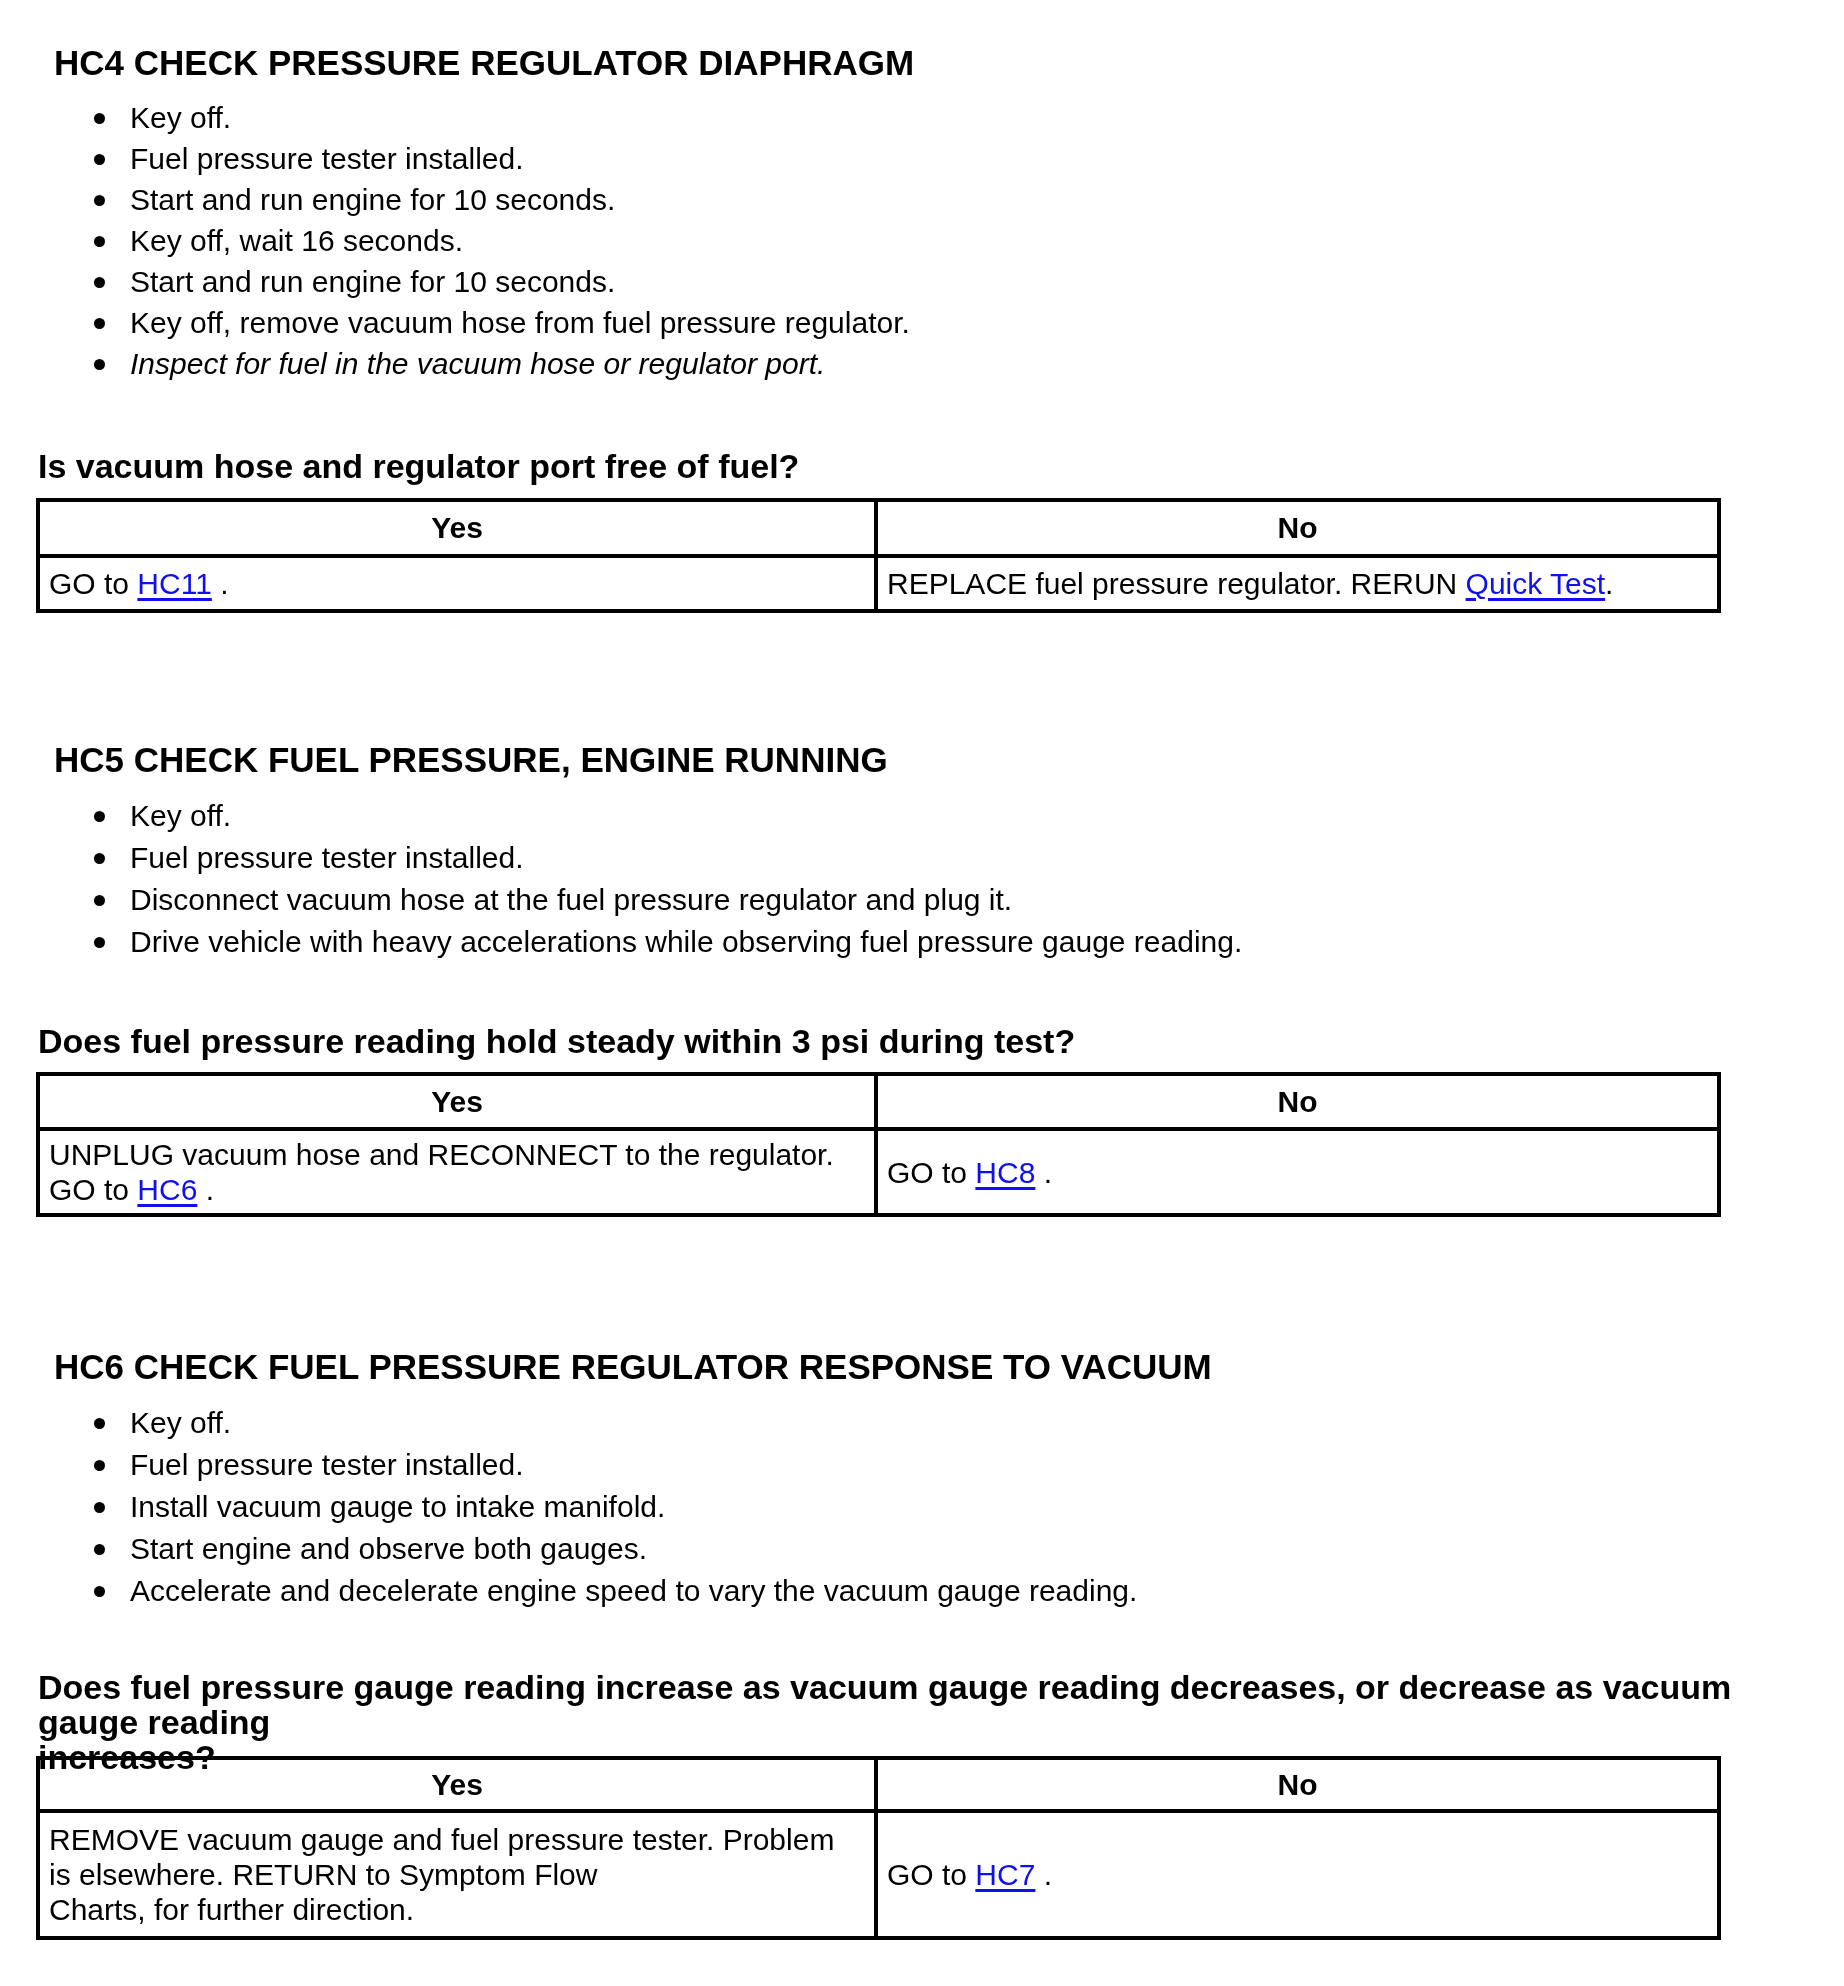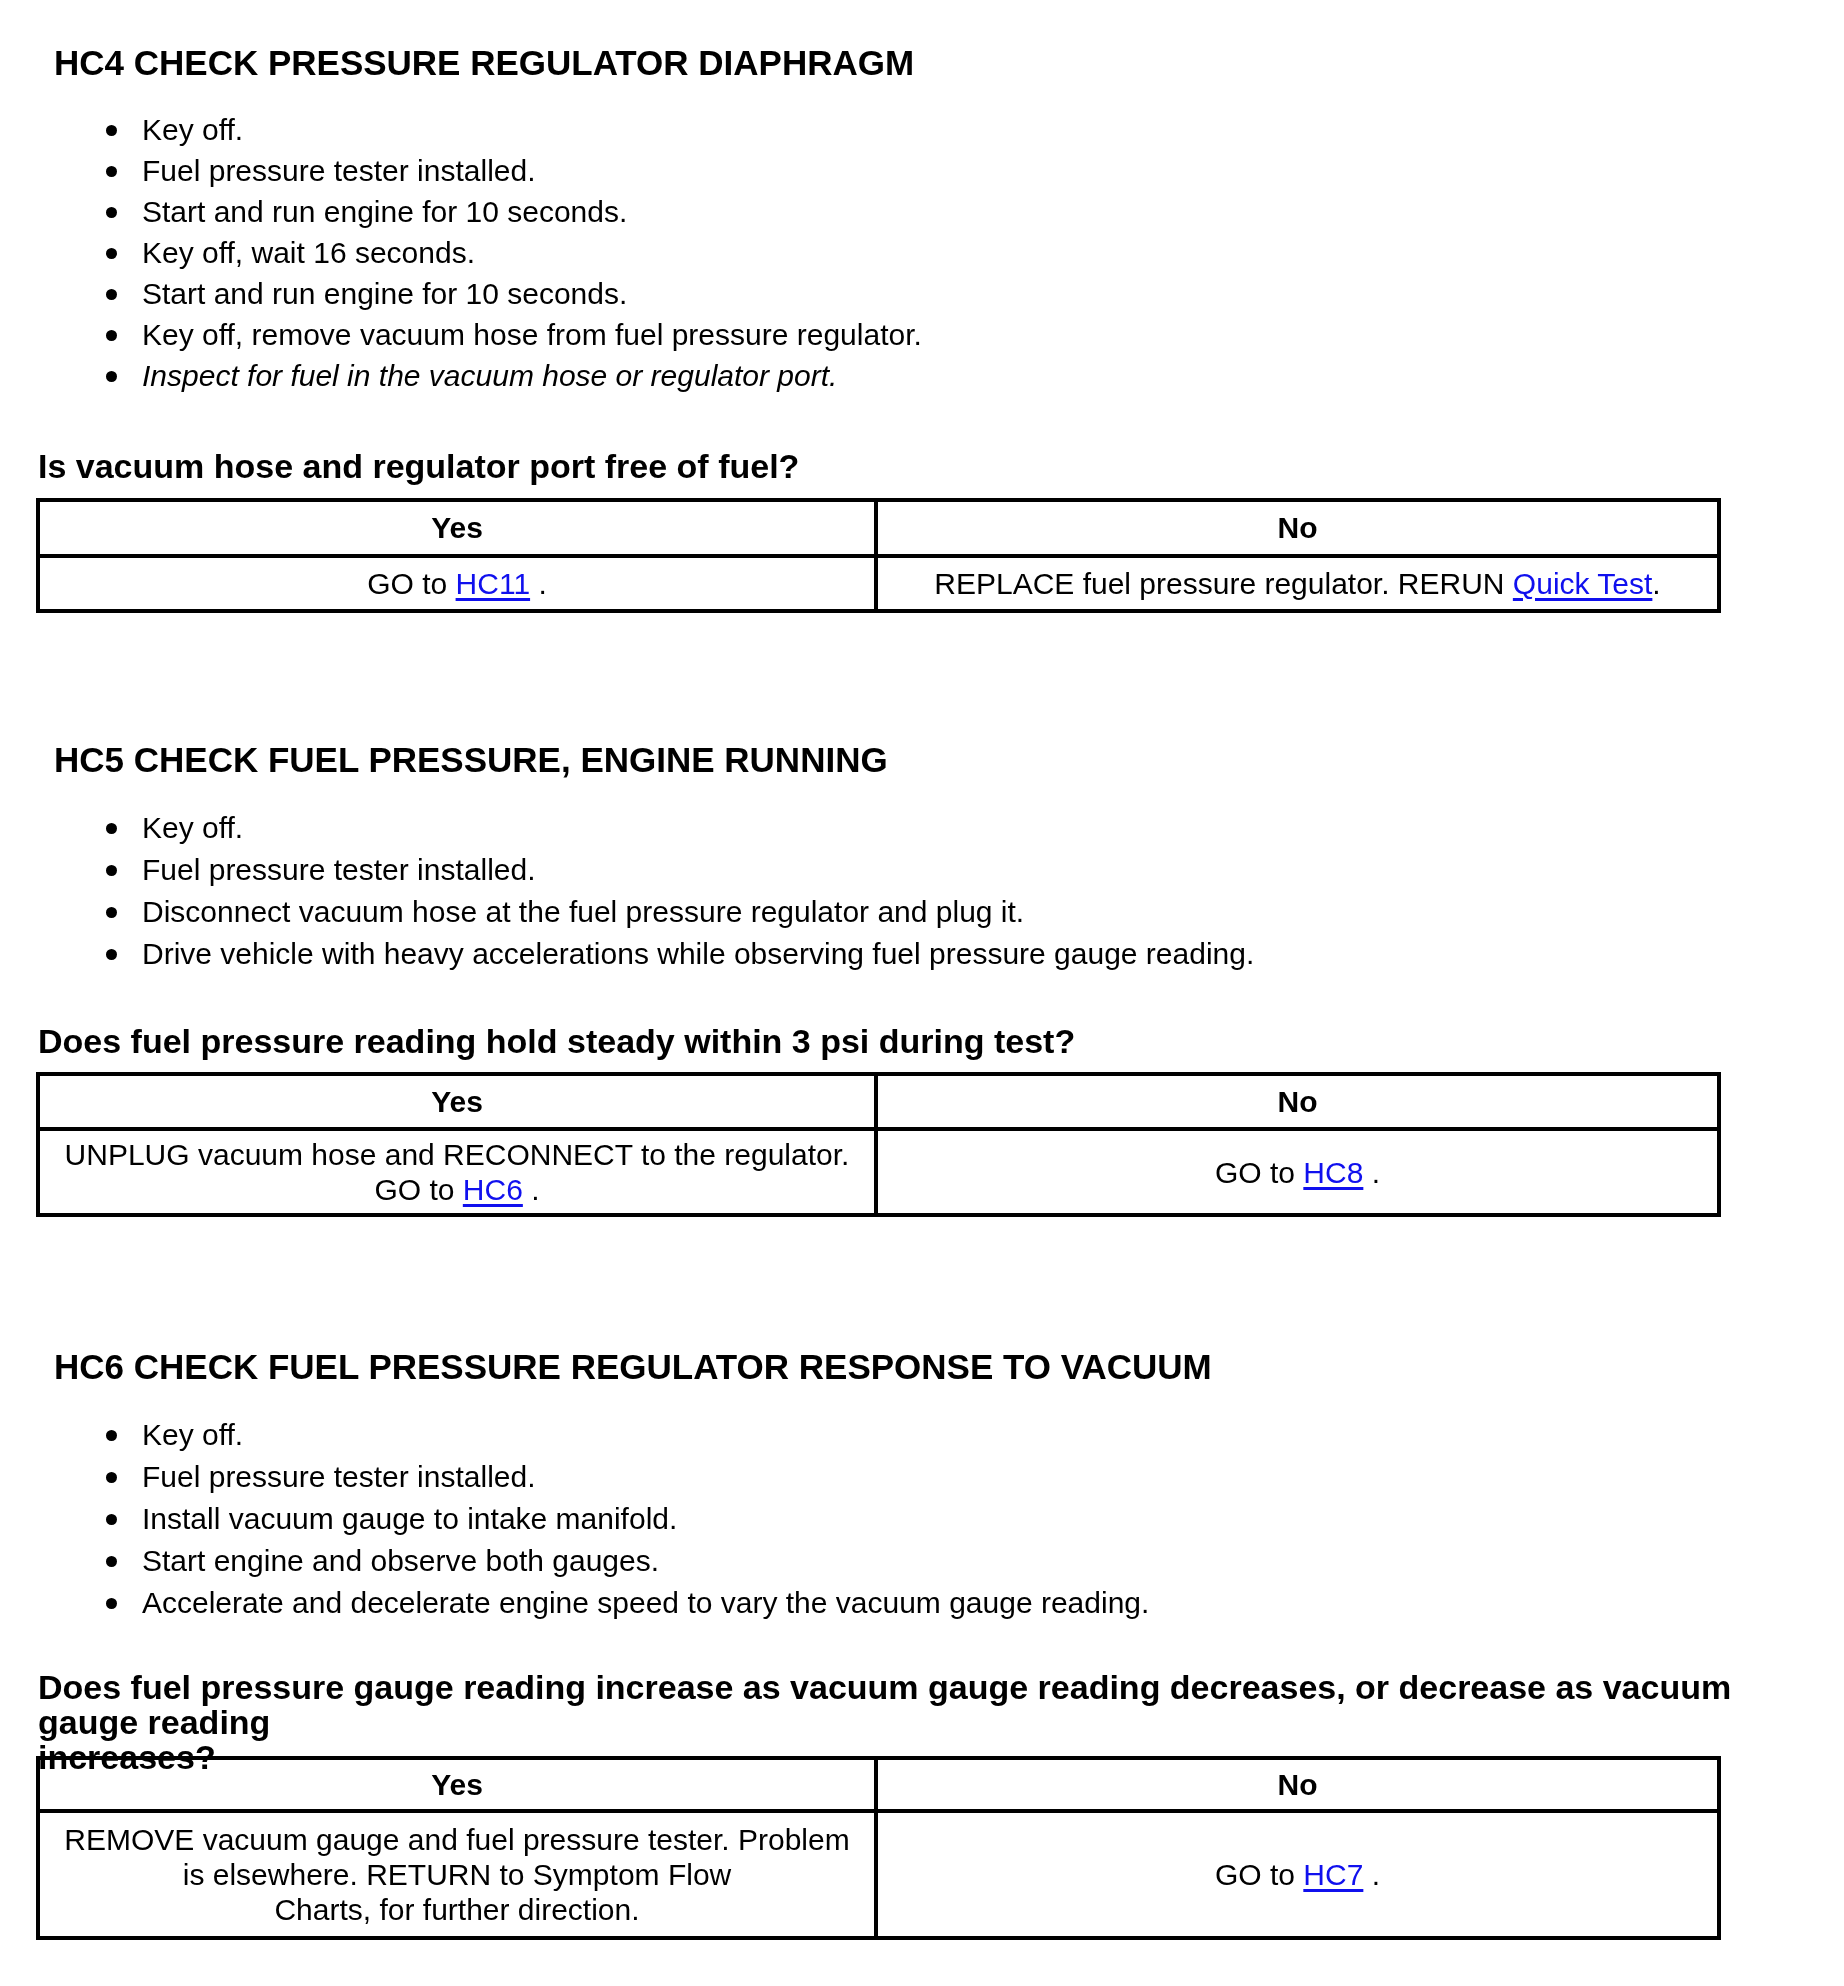--- a/index.html
+++ b/index.html
@@ -22,21 +22,21 @@
   }
   .heading {
     font-weight: bold;
     font-size: 35px;
     line-height: 42px;
     margin: 16px;
     white-space: nowrap;
   }
   ul.steps {
     list-style: none;
-    margin: 12px;
+    margin: 0;
     padding: 0;
   }
   ul.steps li {
     position: relative;
     padding-left: 92px;
     font-size: 30px;
     line-height: 42px;
     height: 42px;
     white-space: nowrap;
   }
@@ -65,21 +65,21 @@
   table.yn th, table.yn td {
     border: 4.5px solid #000;
     padding: 0 9px;
     vertical-align: middle;
   }
   table.yn th {
     font-weight: bold;
     text-align: center;
   }
   table.yn td {
-    text-align: center;
+    text-align: left;
     line-height: 35px;
   }
   table.yn col.c1 { width: 838px; }
   table.yn col.c2 { width: 843px; }
   a.link {
     color: #1010ee;
     text-decoration: underline;
     text-decoration-thickness: 2.7px;
     text-underline-offset: 3.6px;
   }

